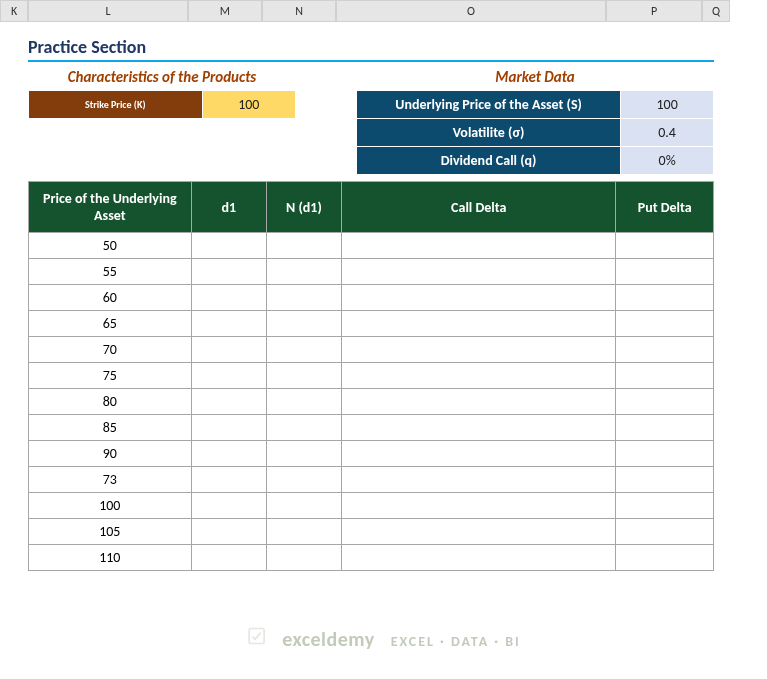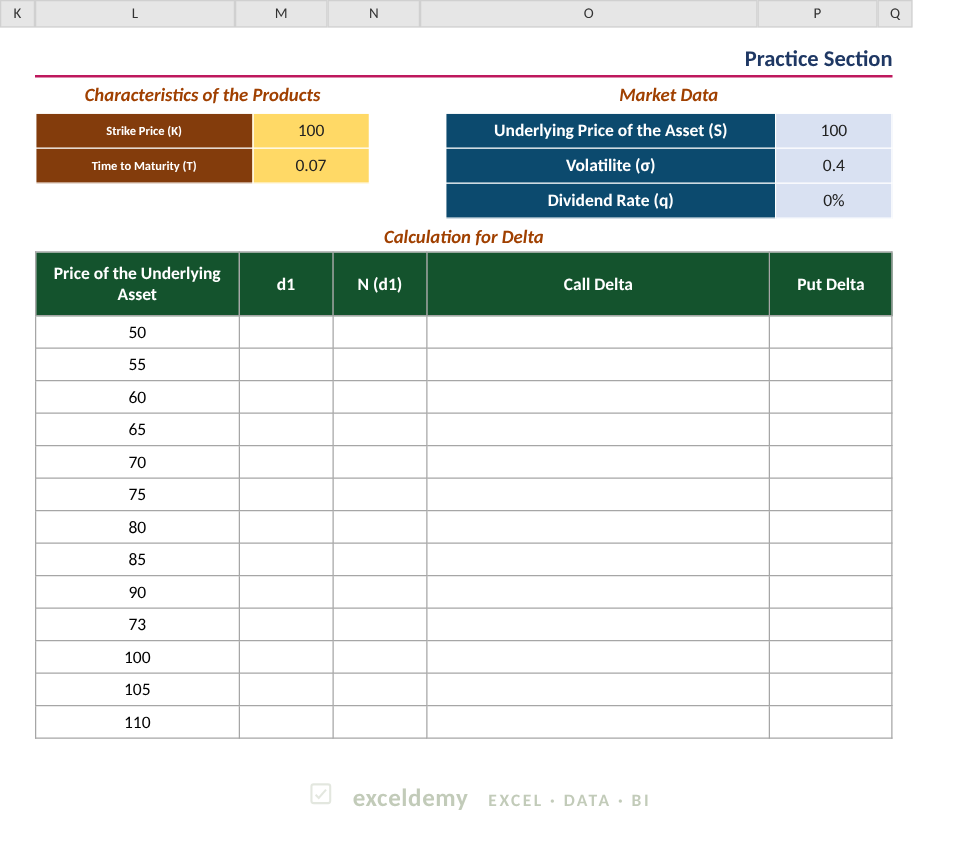--- a/index.html
+++ b/index.html
@@ -24,26 +24,26 @@
     text-align: center;
     color: #333;
     height: 22px;
     line-height: 20px;
   }
   .content {
     padding: 8px 16px 0 28px;
     width: 730px;
   }
   .title-row {
-    text-align: right;
+    text-align: left;
     font-size: 18px;
     font-weight: 600;
     color: #1f3864;
     padding: 6px 0 2px;
-    border-bottom: 2px solid #be185d;
+    border-bottom: 2px solid #0ea5e9;
     margin-bottom: 6px;
   }
   .two-col {
     display: flex;
     gap: 60px;
     margin-bottom: 6px;
   }
   .left-block { flex: 0 0 268px; }
   .right-block { flex: 1; }
   .sect-head {
@@ -156,49 +156,44 @@
 
   <div class="two-col">
     <div class="left-block">
       <div class="sect-head">Characteristics of the Products</div>
       <table class="char-table">
         <tbody>
             <tr>
           <td class="lbl">Strike Price (K)</td>
           <td class="val">100</td>
         </tr>
-        <tr>
-          <td class="lbl">Time to Maturity (T)</td>
-          <td class="val">0.07</td>
-        </tr>
       </tbody>
         </table>
     </div>
     <div class="right-block">
       <div class="sect-head">Market Data</div>
       <table class="mkt-table">
         <tbody>
             <tr>
           <td class="lbl">Underlying Price of the Asset (S)</td>
           <td class="val">100</td>
         </tr>
         <tr>
           <td class="lbl">Volatilite (σ)</td>
           <td class="val">0.4</td>
         </tr>
         <tr>
-          <td class="lbl">Dividend Rate (q)</td>
+          <td class="lbl">Dividend Call (q)</td>
           <td class="val">0%</td>
         </tr>
       </tbody>
         </table>
     </div>
   </div>
 
-  <div class="calc-head">Calculation for Delta</div>
 
   <table class="delta-table">
     <colgroup>
       <col style="width:160px">
         <col style="width:74px">
         <col style="width:74px">
         <col style="width:270px">
         <col style="width:96px">
     </colgroup>
     <thead>

